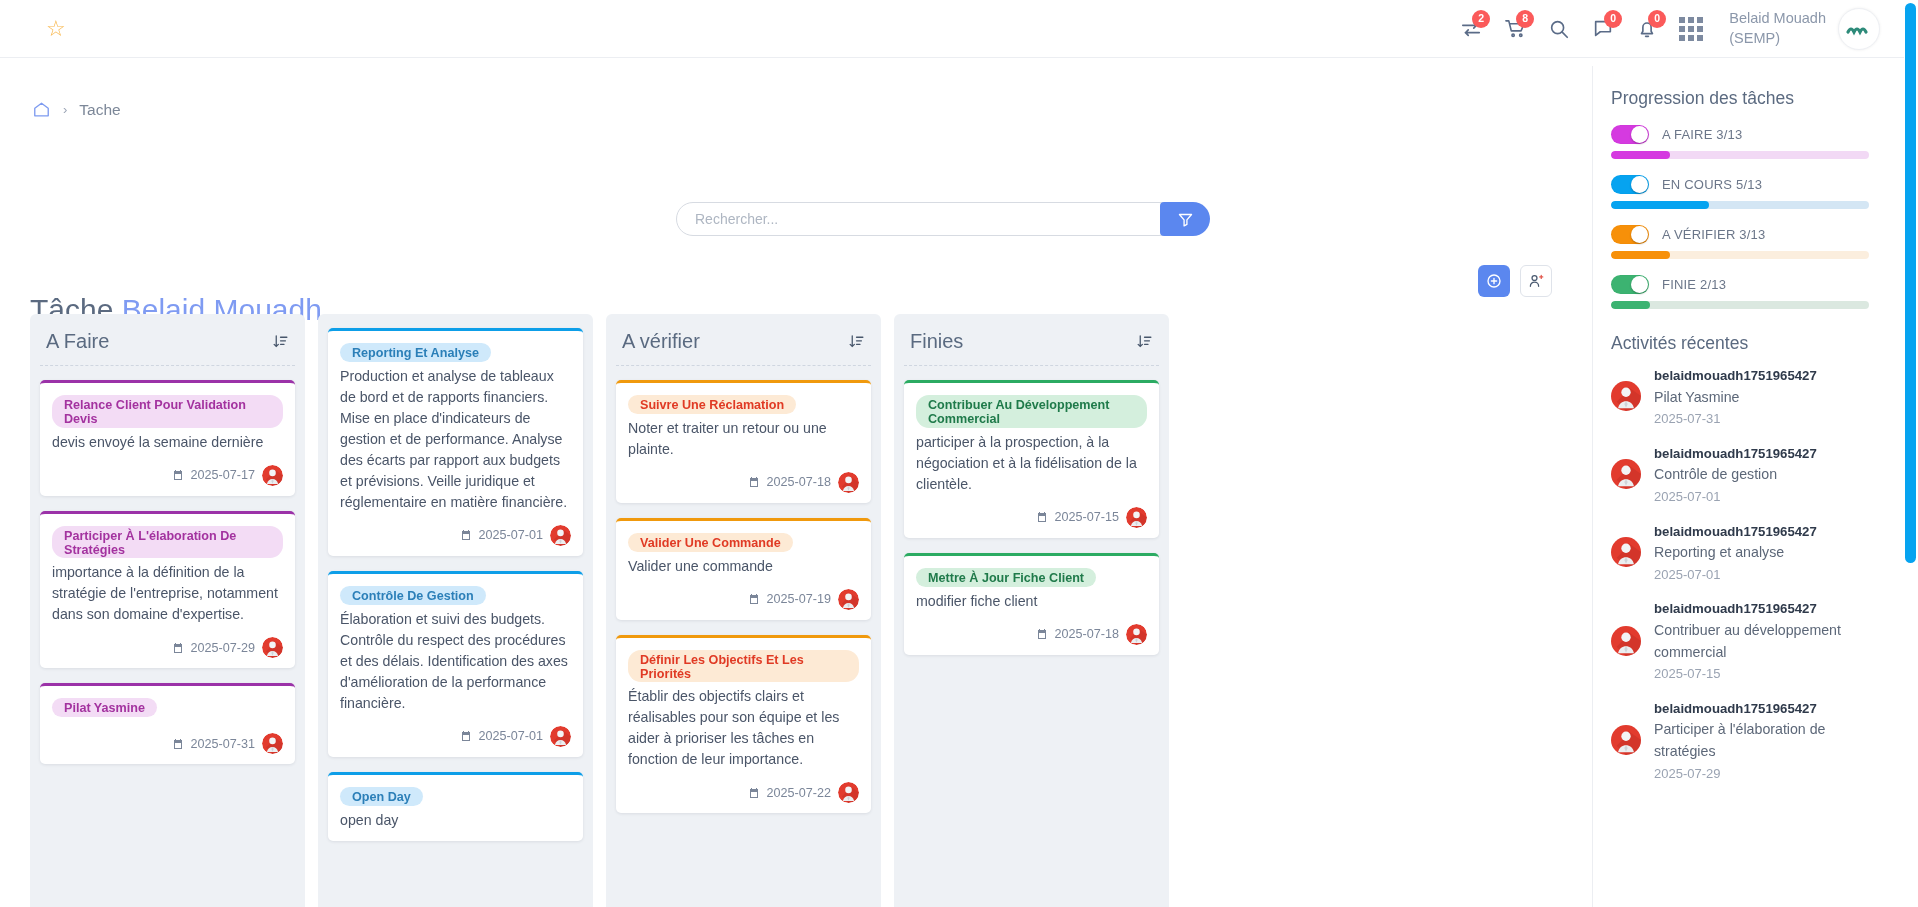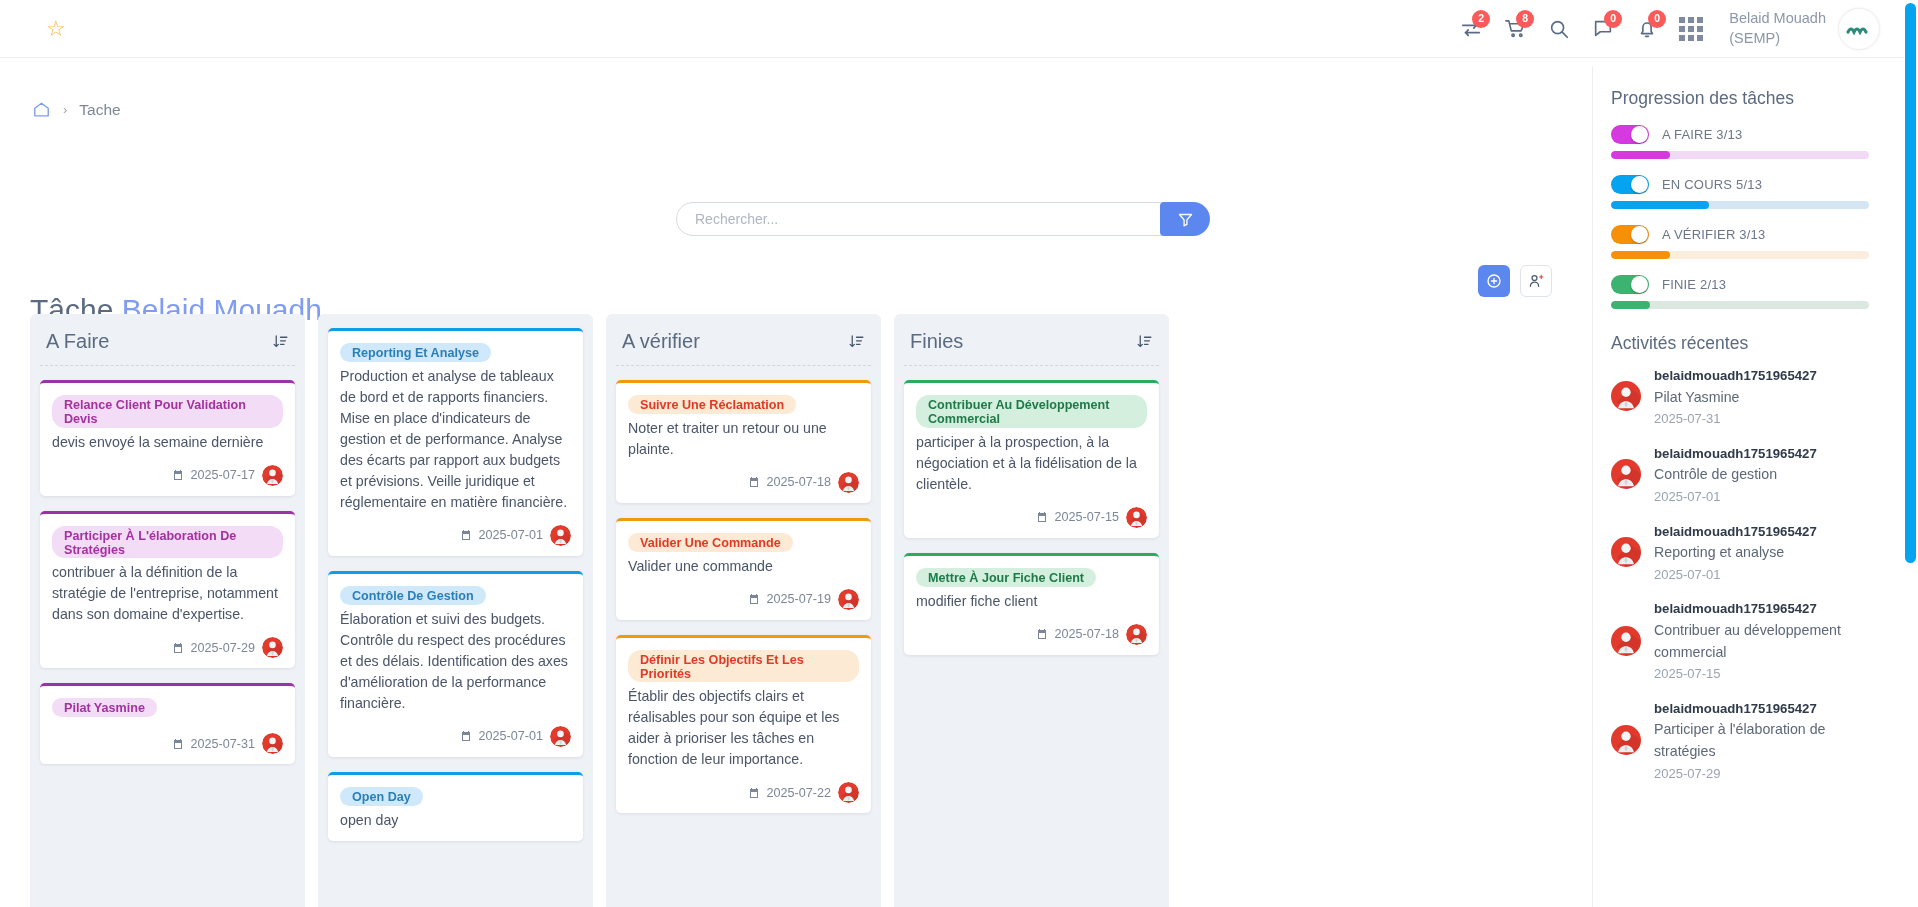--- a/index.html
+++ b/index.html
@@ -296,21 +296,21 @@
                 </span>
                 <span class="card-date">2025-07-17</span>
                 <span class="av"><svg width="21" height="21" viewBox="0 0 32 32">
                     <circle cx="16" cy="16" r="16" fill="#e23b2e"></circle>
                     <path d="M32 16a16 16 0 0 1-16 16L6 22l8-8 4-8z" fill="#b82b21" opacity=".35"></path>
                     <circle cx="16" cy="12" r="5" fill="#f3f4f6"></circle>
                     <path d="M7.5 29c1-5 4.5-7.5 8.5-7.5s7.5 2.5 8.5 7.5z" fill="#eceef0"></path>
                     <path d="M16 21.5l1.8 3-1.8 4-1.8-4z" fill="#cfd3d8"></path>
                   </svg></span>
               </div></div>
-            <div class="card"><span class="tag">Participer À L'élaboration De Stratégies</span><div class="card-desc">contribuer à la définition de la stratégie de l'entreprise, notamment dans son domaine d'expertise.</div><div class="card-foot">
+            <div class="card"><span class="tag">Participer À L'élaboration De Stratégies</span><div class="card-desc">importance à la définition de la stratégie de l'entreprise, notamment dans son domaine d'expertise.</div><div class="card-foot">
                 <span class="cal-ico">
                   <svg width="12" height="12" viewBox="0 0 24 24" fill="currentColor">
                     <path d="M6 2v2H4v18h16V4h-2V2h-2v2H8V2H6zm0 8h12v10H6V10z"></path>
                   </svg>
                 </span>
                 <span class="card-date">2025-07-29</span>
                 <span class="av"><svg width="21" height="21" viewBox="0 0 32 32">
                     <circle cx="16" cy="16" r="16" fill="#e23b2e"></circle>
                     <path d="M32 16a16 16 0 0 1-16 16L6 22l8-8 4-8z" fill="#b82b21" opacity=".35"></path>
                     <circle cx="16" cy="12" r="5" fill="#f3f4f6"></circle>

